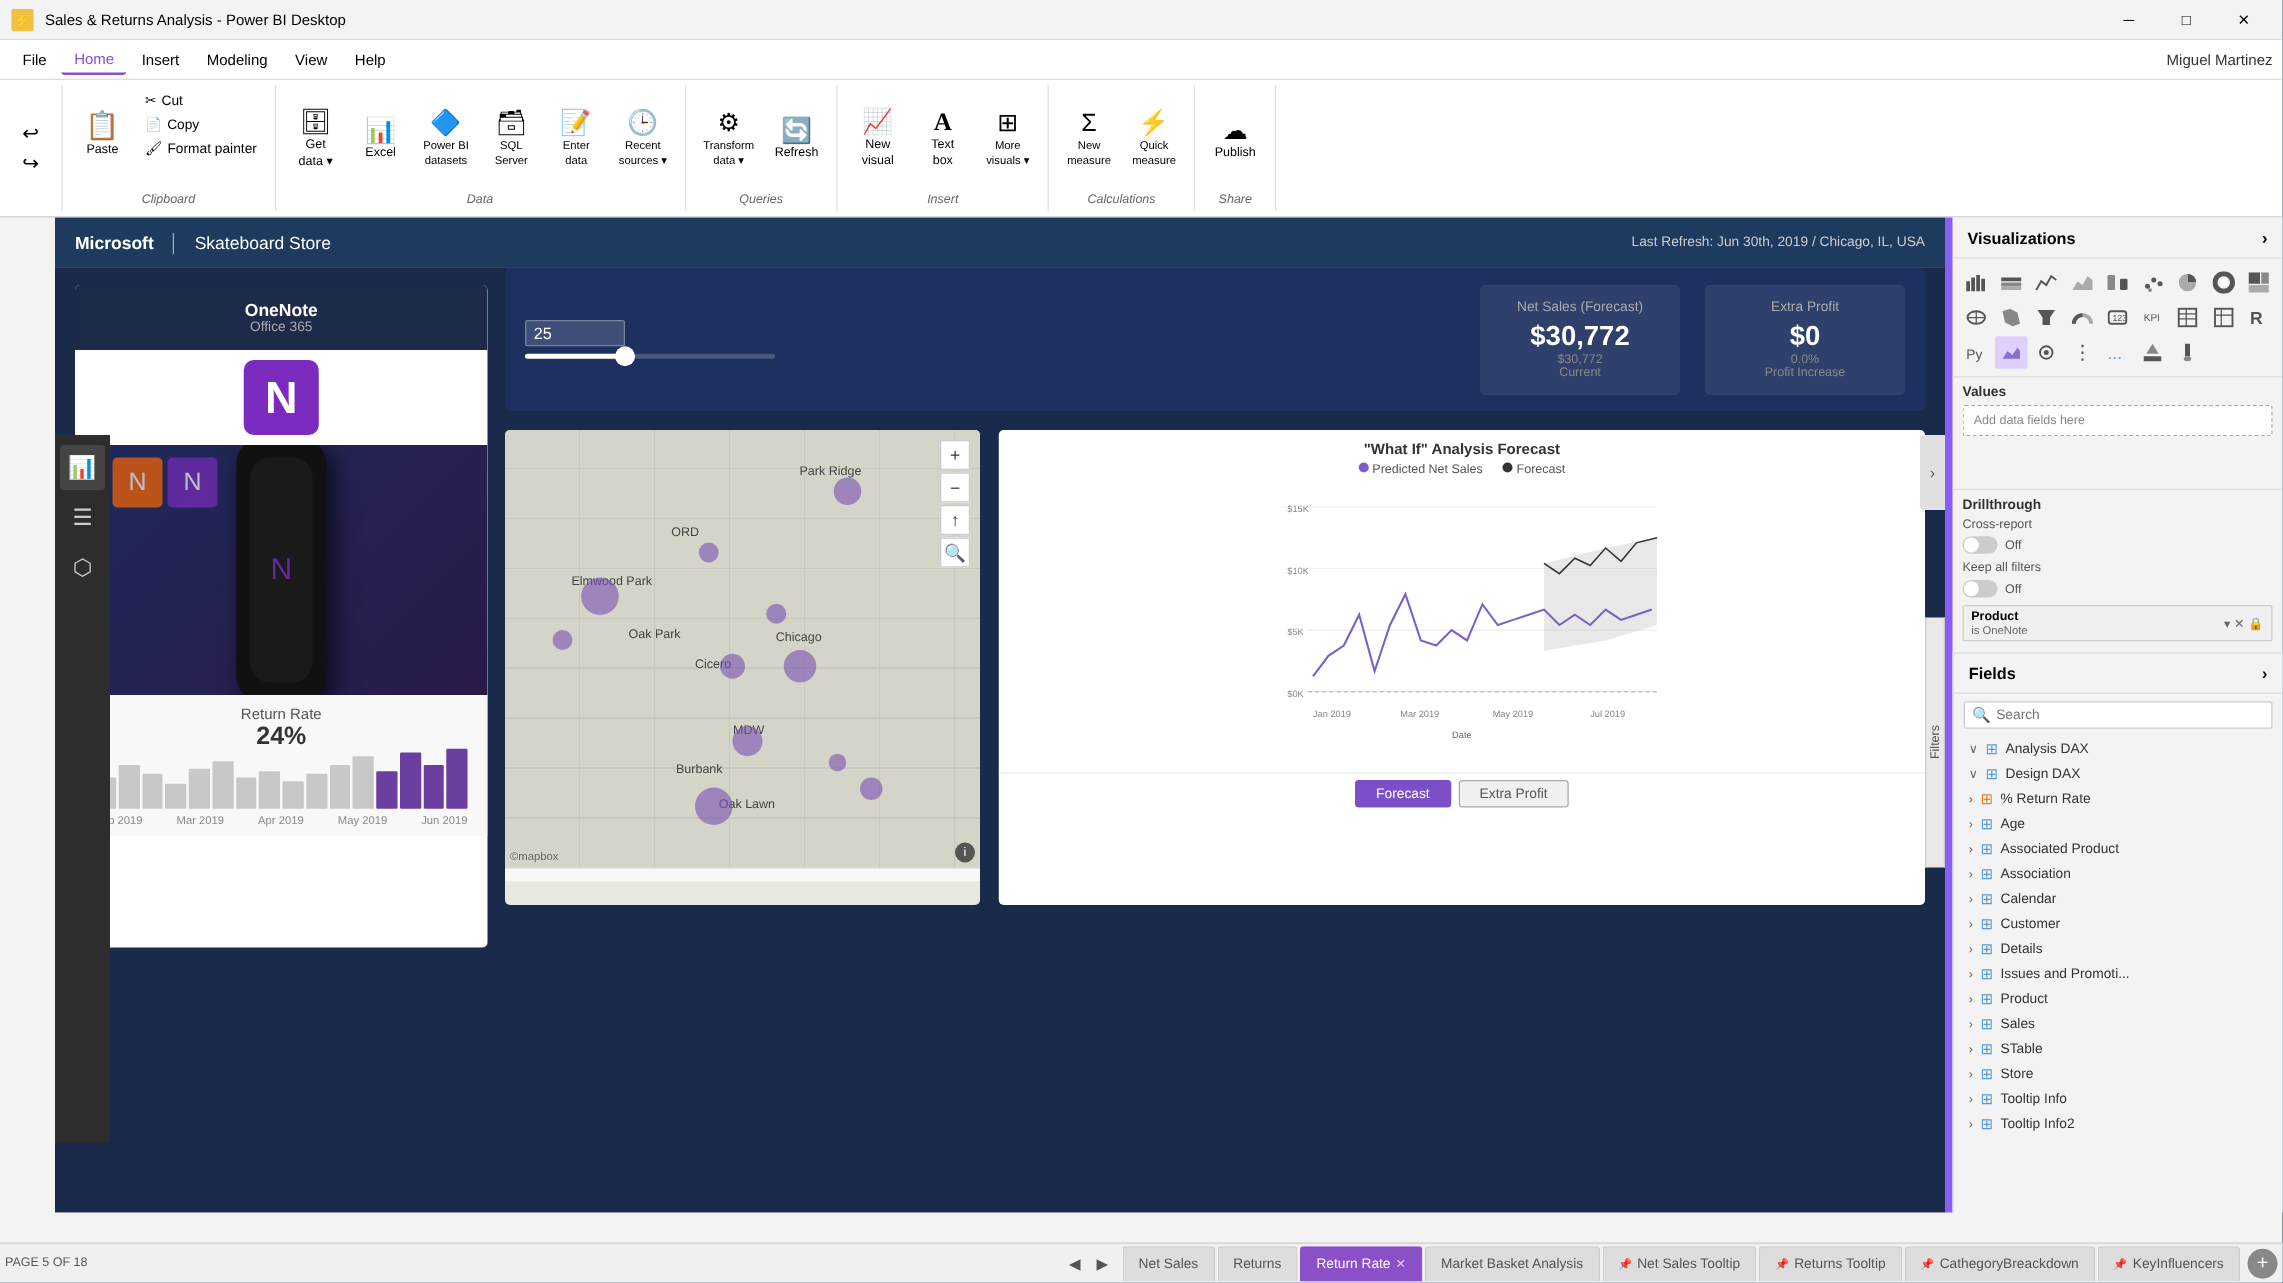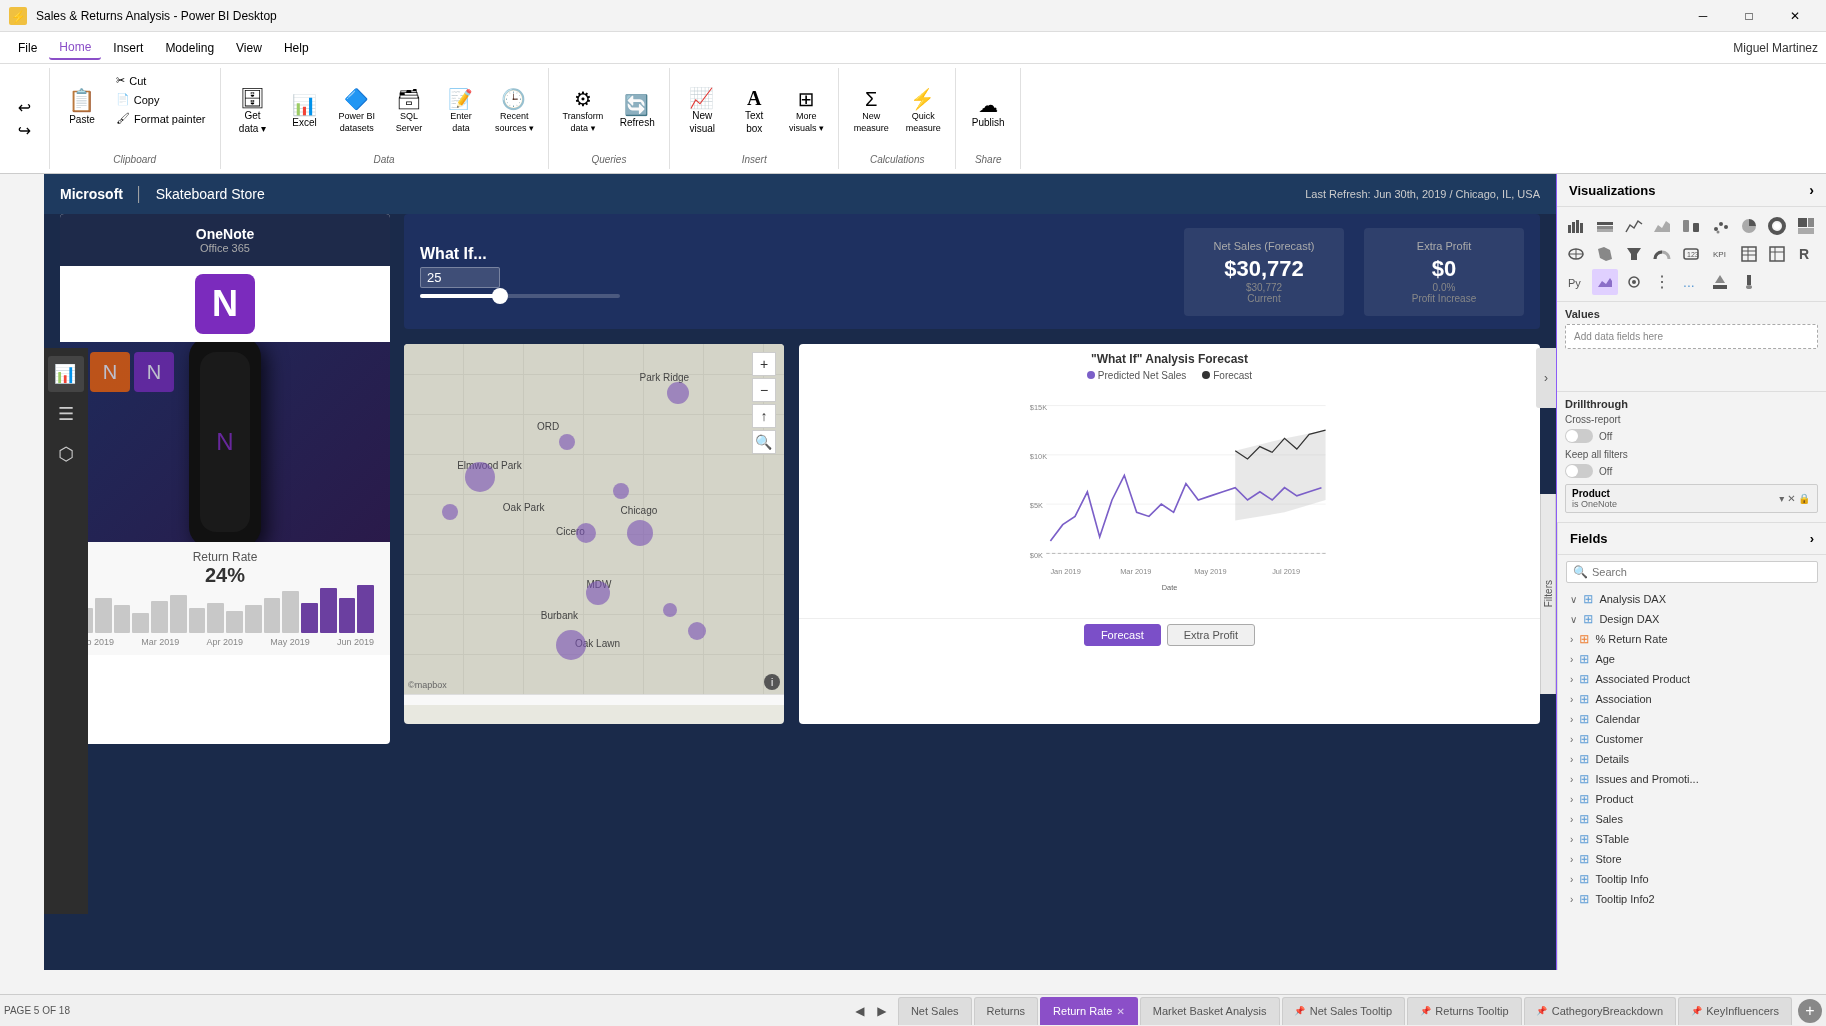--- a/index.html
+++ b/index.html
@@ -157,21 +157,21 @@
       flex: 1;
       position: relative;
       padding: 16px;
       overflow: hidden;
     }
 
     
     .promo-panel {
       position: absolute;
       left: 16px;
-      top: 0;
+      top: 14px;
       width: 330px;
       height: 530px;
       background: #fff;
       border-radius: 4px;
       display: flex;
       flex-direction: column;
       align-items: center;
       overflow: hidden;
     }
     .promo-top {
@@ -585,21 +585,21 @@
     
     .right-panels-wrapper {
       display: flex;
       height: 100%;
     }
     .viz-fields-wrapper {
       width: 270px;
       display: flex;
       flex-direction: column;
       background: #f3f3f3;
-      border-left: 1px solid #8b5cf6;
+      border-left: 6px solid #8b5cf6;
       overflow: hidden;
     }
 
     .promo-images-area {
       width: 100%;
       height: 200px;
       background: linear-gradient(135deg, #1e2a5a 0%, #2a1a4a 100%);
       display: flex;
       align-items: center;
       justify-content: center;
@@ -858,21 +858,20 @@
             <span>Mar 2019</span>
             <span>Apr 2019</span>
             <span>May 2019</span>
             <span>Jun 2019</span>
           </div>
         </div>
       </div>
 
       <div class="what-if-panel">
         <div class="what-if-controls">
-          <div class="what-if-title">What If...</div>
           <input class="what-if-input" type="text" value="25" style="">
           <div class="slider-track">
             <div class="slider-fill" style="width:40%;"></div>
             <div class="slider-thumb" style="left:calc(40% - 8px);"></div>
           </div>
         </div>
         <div class="kpi-card">
           <div class="kpi-title">Net Sales (Forecast)</div>
           <div class="kpi-value">$30,772</div>
           <div class="kpi-sub">$30,772</div>

